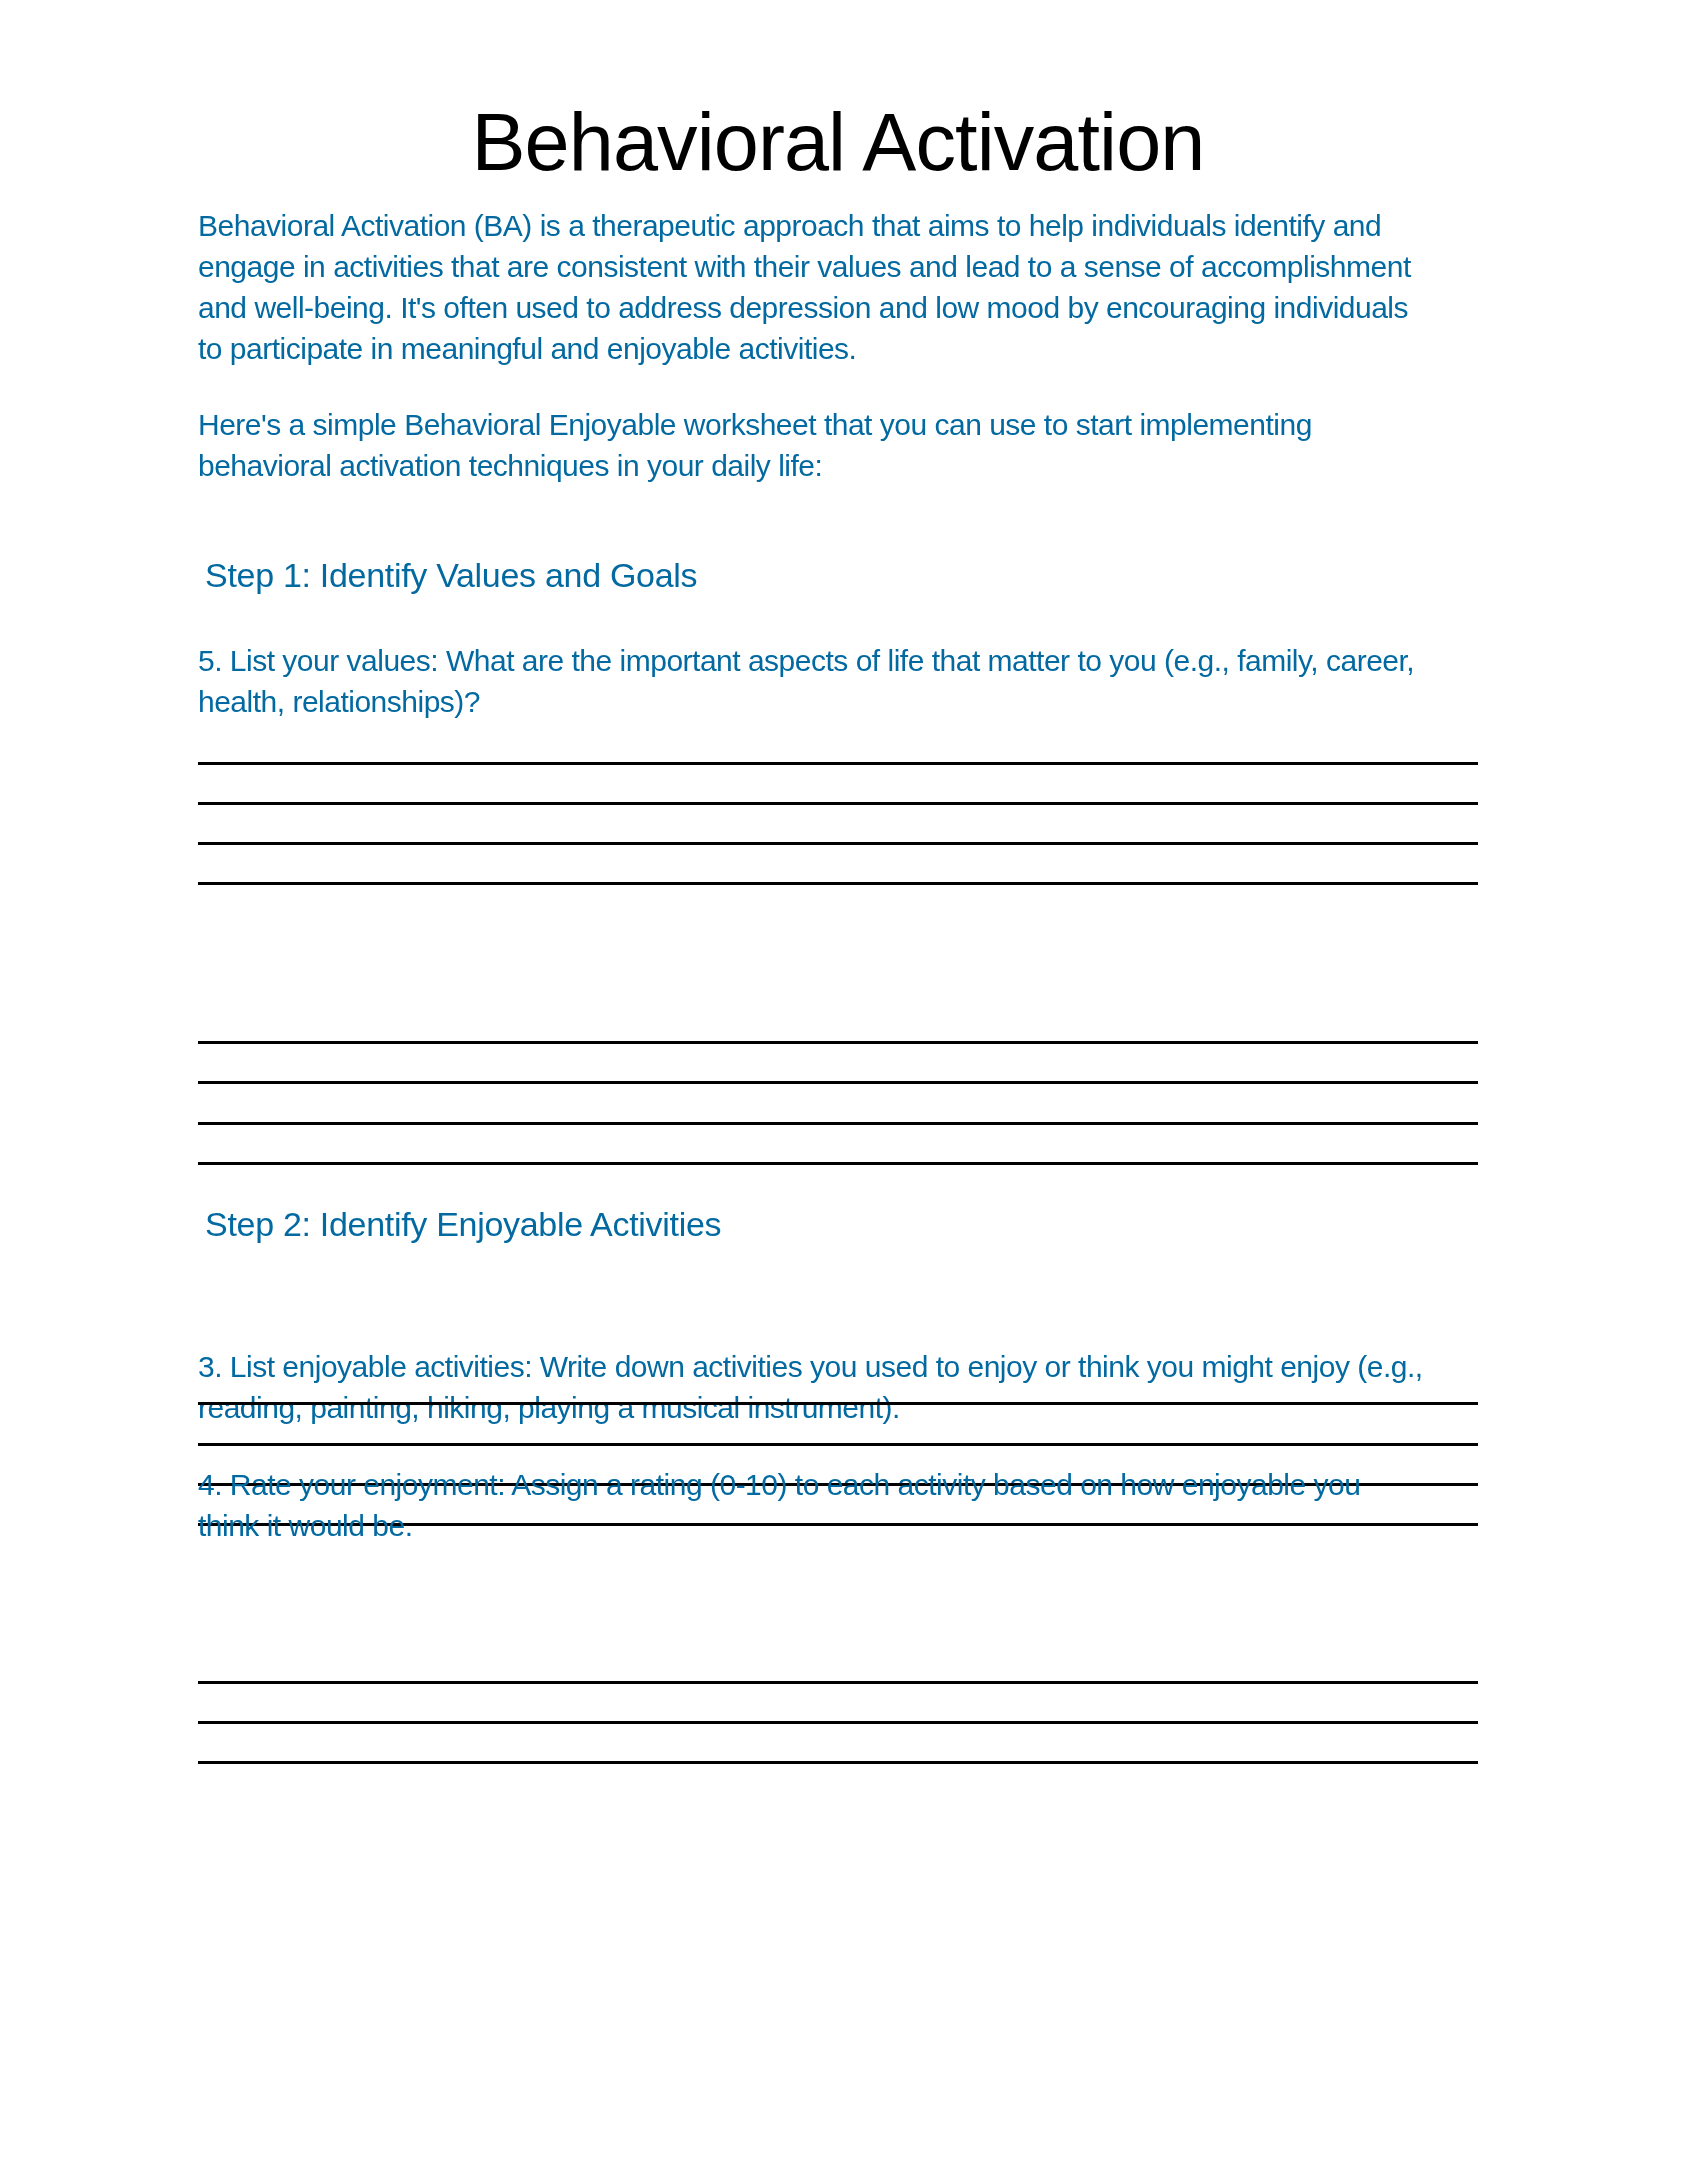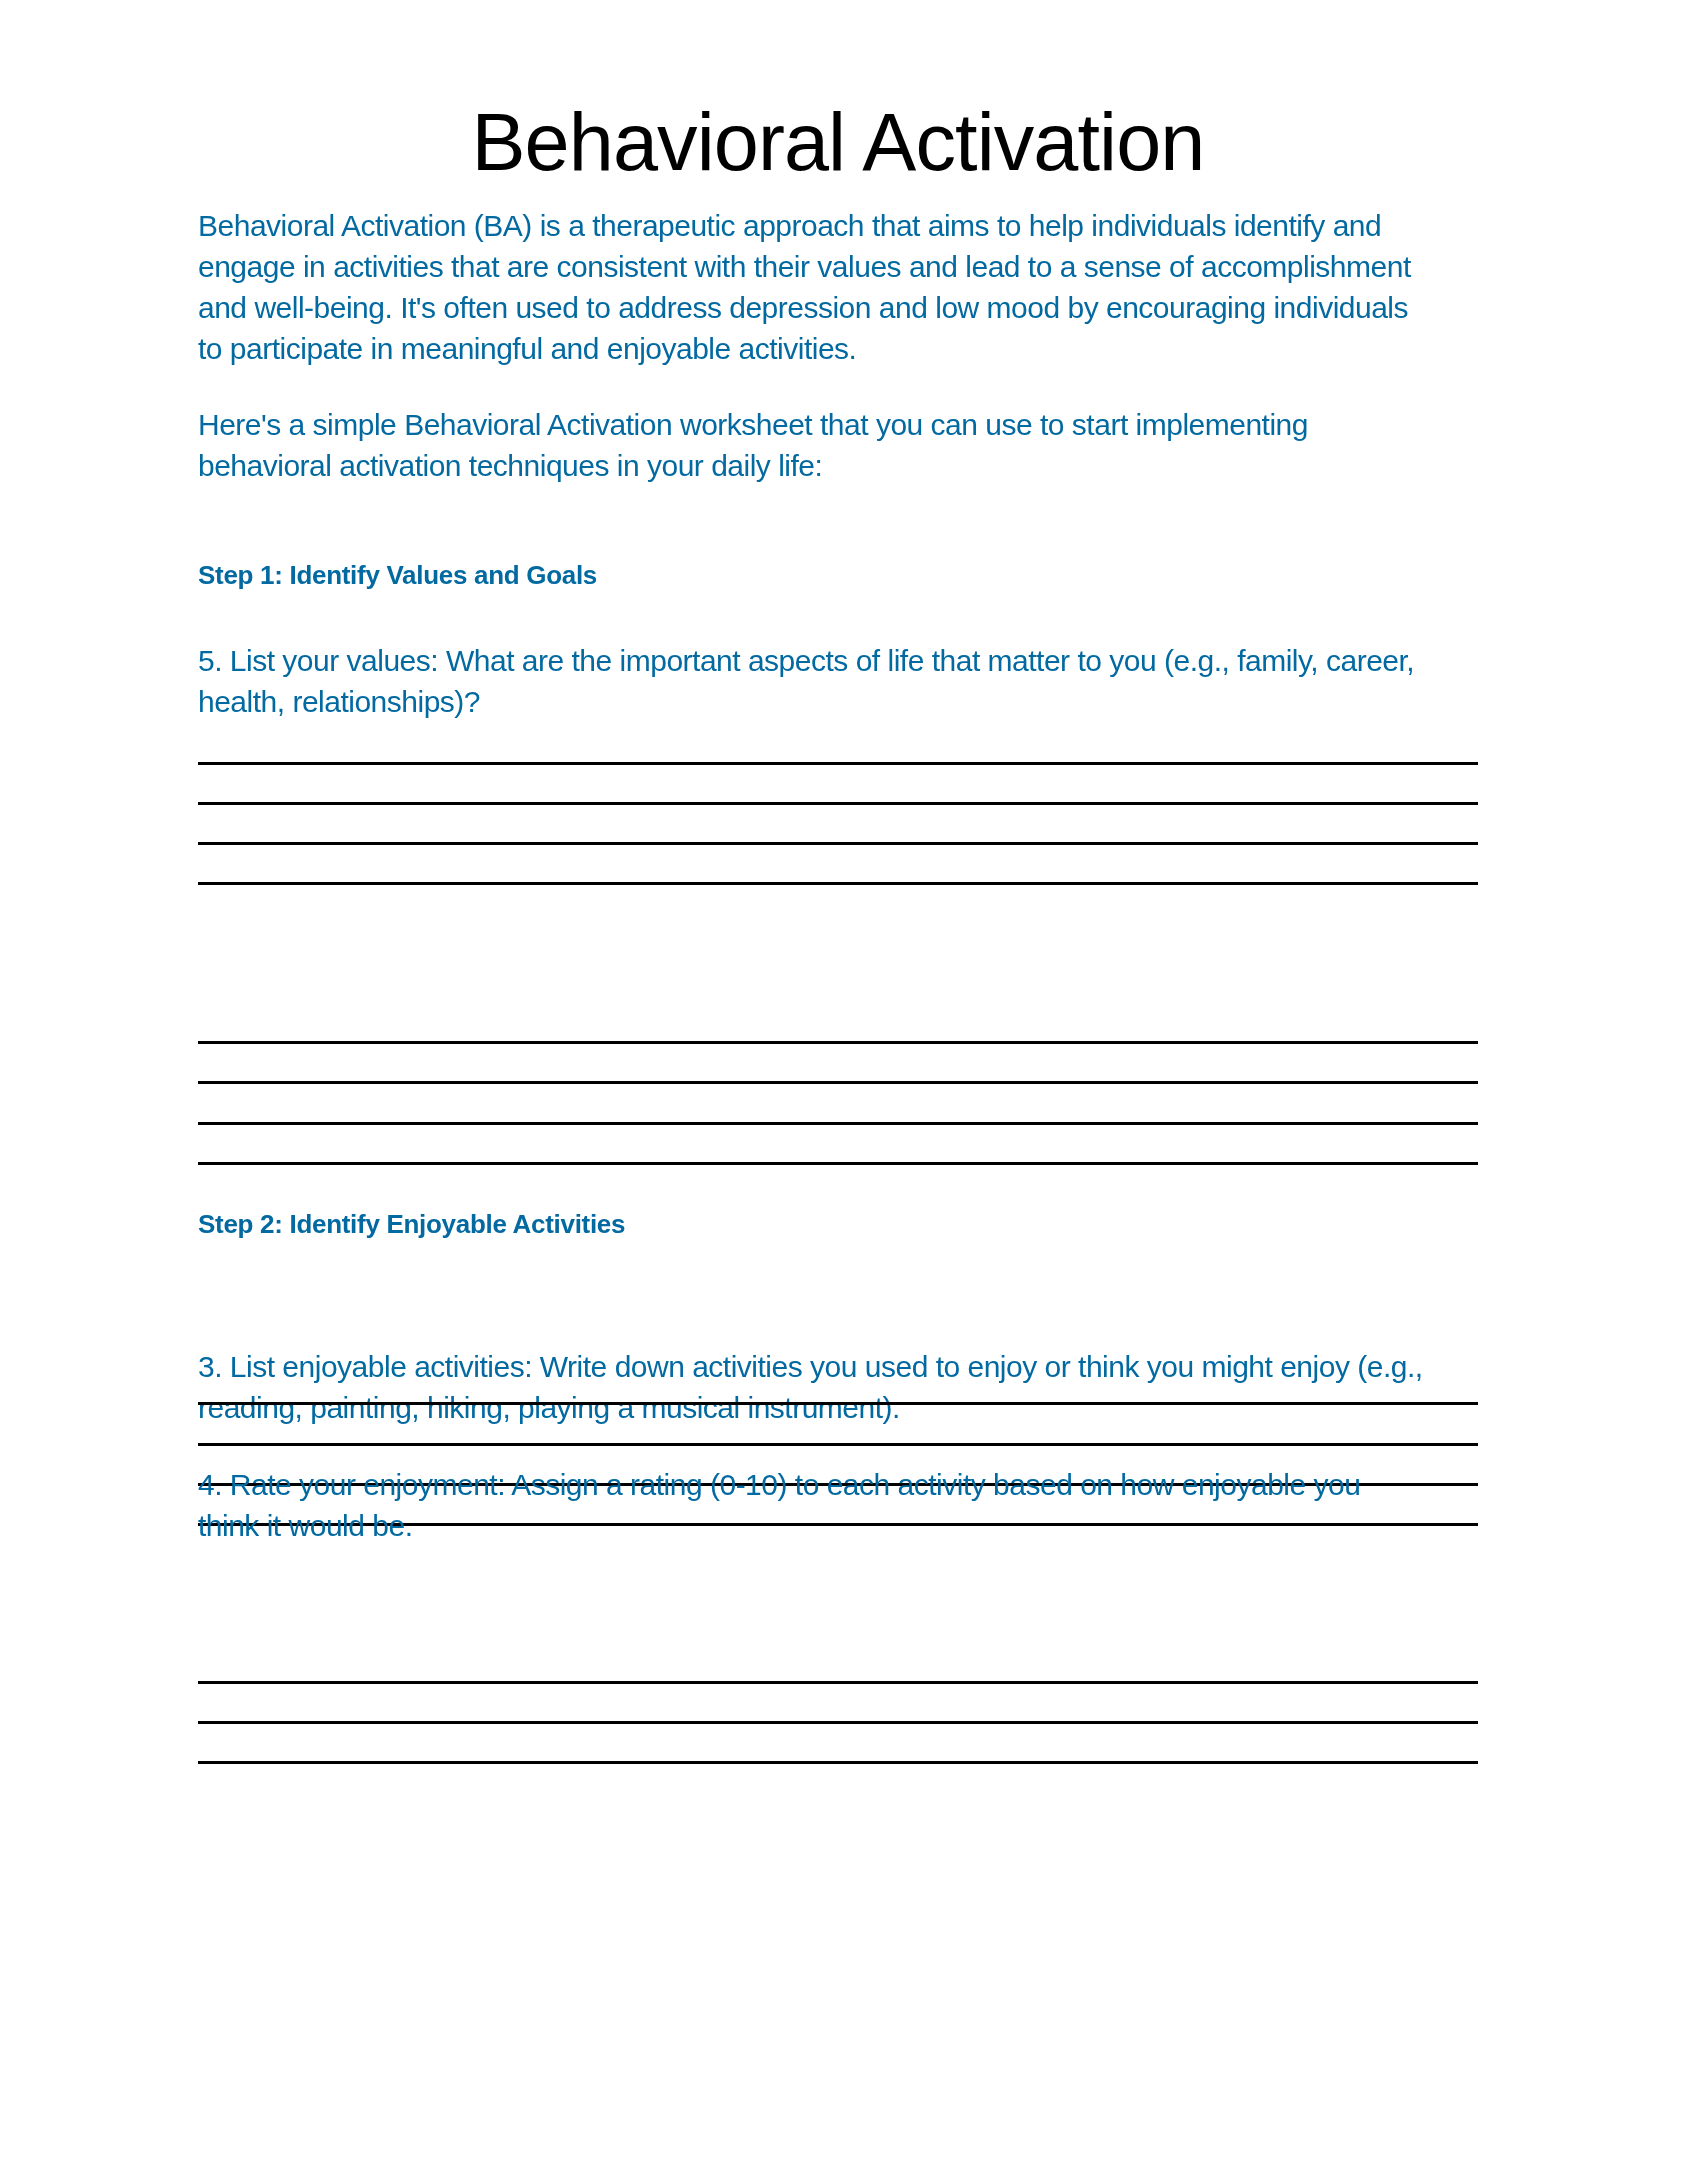--- a/index.html
+++ b/index.html
@@ -34,23 +34,24 @@
     margin: 0;
     font-size: 81px;
     line-height: 94px;
     font-weight: 400;
     letter-spacing: -0.9px;
     text-align: center;
     white-space: nowrap;
     color: #000000;
   }
   .heading {
-    font-weight: 700;
-    font-size: 26px;
+    font-weight: 400;
+    font-size: 34px;
     letter-spacing: -0.3px;
+    margin-left: 7px;
   }
   .ansline {
     position: absolute;
     left: 198px;
     width: 1280px;
     height: 3.4px;
     background: #000000;
   }
 </style>
 </head>
@@ -58,21 +59,21 @@
 
 <div class="doc">
 
   <h1 class="title">Behavioral Activation</h1>
 
   <div class="block" style="top:205px">Behavioral Activation (BA) is a therapeutic approach that aims to help individuals identify and
 engage in activities that are consistent with their values and lead to a sense of accomplishment
 and well-being. It's often used to address depression and low mood by encouraging individuals
 to participate in meaningful and enjoyable activities.</div>
 
-  <div class="block" style="top:404px">Here's a simple Behavioral Activation worksheet that you can use to start implementing
+  <div class="block" style="top:404px">Here's a simple Behavioral Enjoyable worksheet that you can use to start implementing
 behavioral activation techniques in your daily life:</div>
 
   <div class="block heading" style="top:555px">Step 1: Identify Values and Goals</div>
 
   <div class="block" style="top:640px">5. List your values: What are the important aspects of life that matter to you (e.g., family, career,
 health, relationships)?</div>
 
   <div>
     <div class="ansline" style="top:762px"></div>
     <div class="ansline" style="top:802px"></div>

